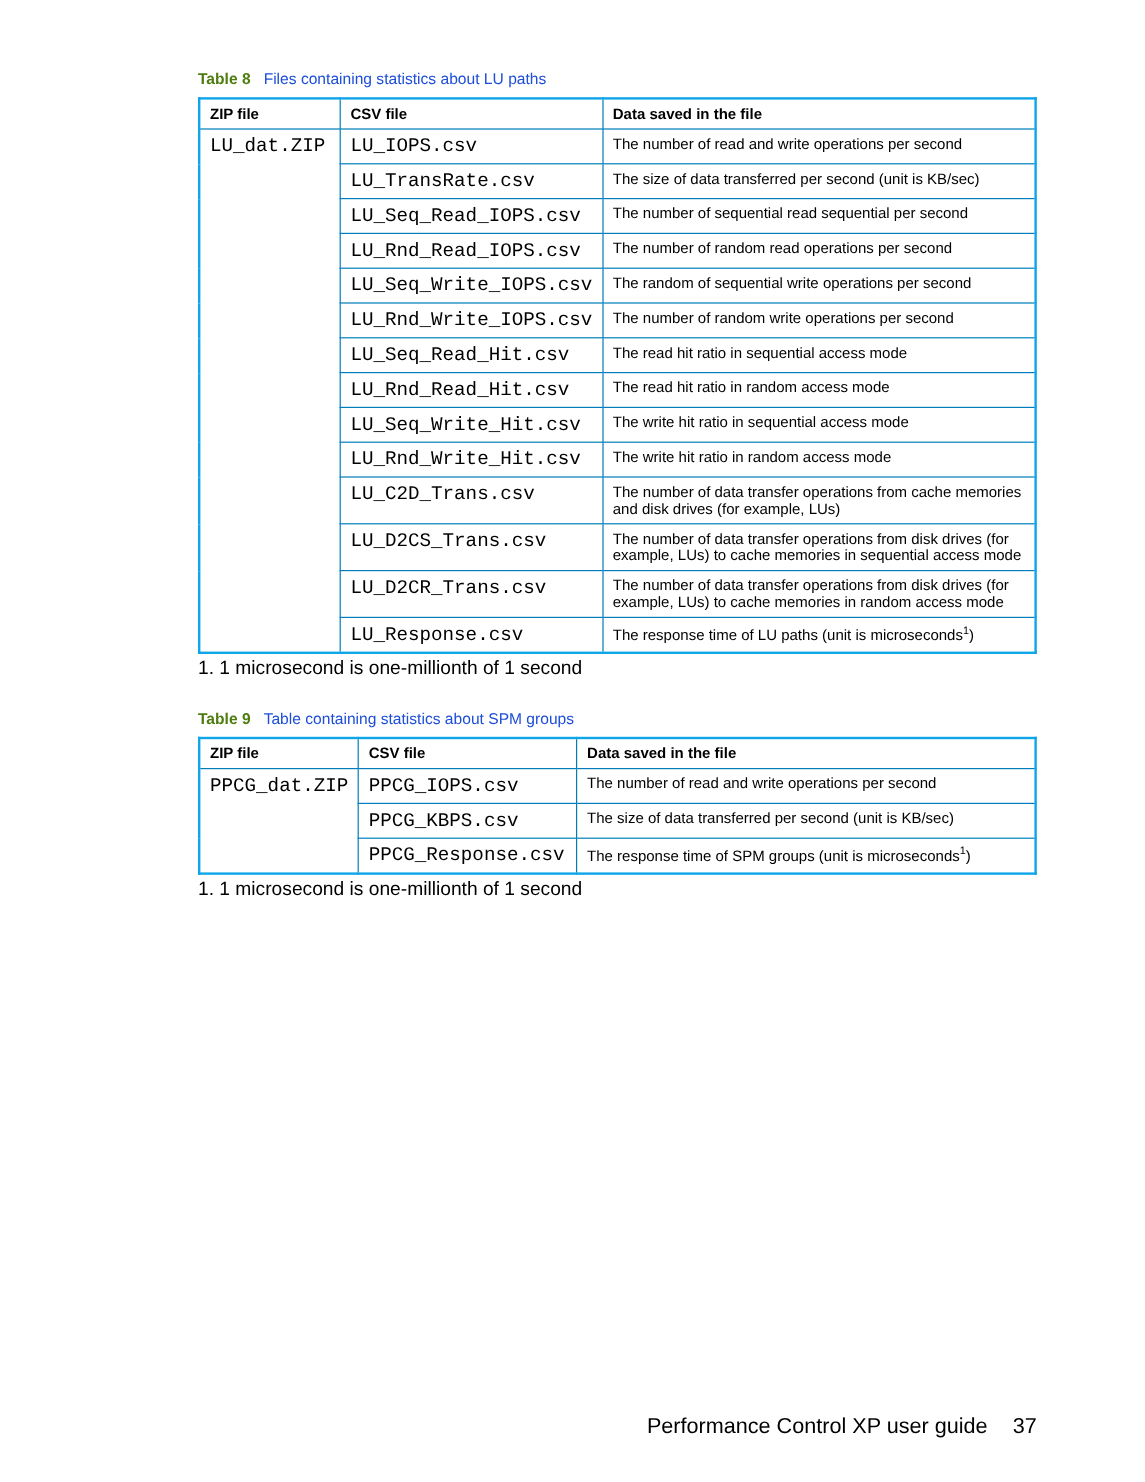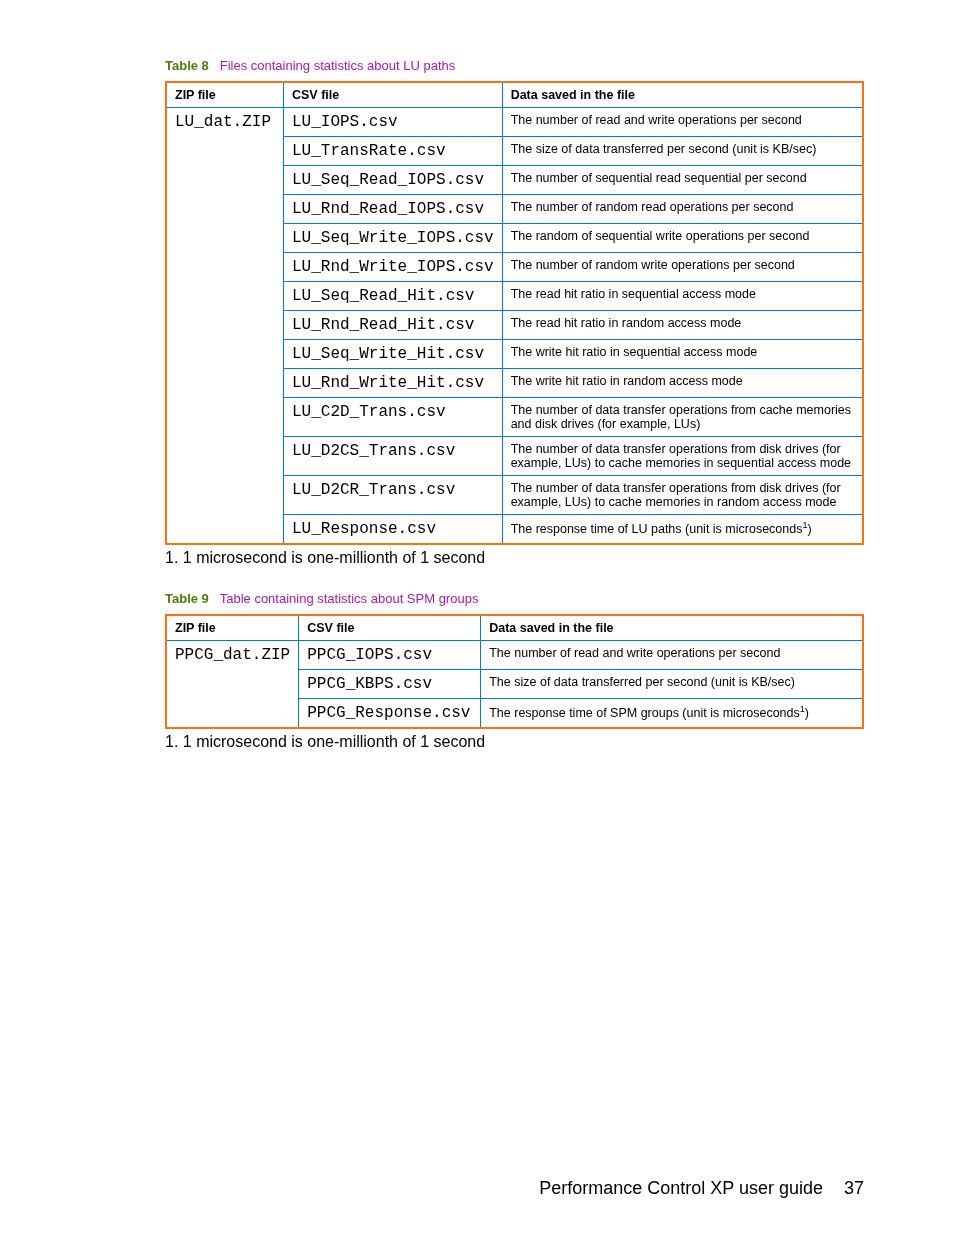--- a/index.html
+++ b/index.html
@@ -16,40 +16,40 @@
   }
   .table-caption {
     font-size: 13px;
     margin-bottom: 8px;
   }
   .table-label {
     color: #4d7c0f;
     font-weight: bold;
   }
   .caption-text {
-    color: #a21caf;
+    color: #1d4ed8;
   }
   table {
     border-collapse: collapse;
     width: 100%;
     margin-bottom: 4px;
   }
   table th, table td {
     border: 1px solid #007dba;
     text-align: left;
     vertical-align: top;
     padding: 5px 8px;
     font-size: 12.5px;
   }
   table th {
     background: #fff;
     font-weight: bold;
   }
   table {
-    border: 2px solid #f97316;
+    border: 2px solid #0ea5e9;
   }
   .mono {
     font-family: "Courier New", monospace;
     font-size: 16px;
   }
   .footnote {
     font-size: 16px;
     margin-top: 2px;
     margin-bottom: 24px;
   }

